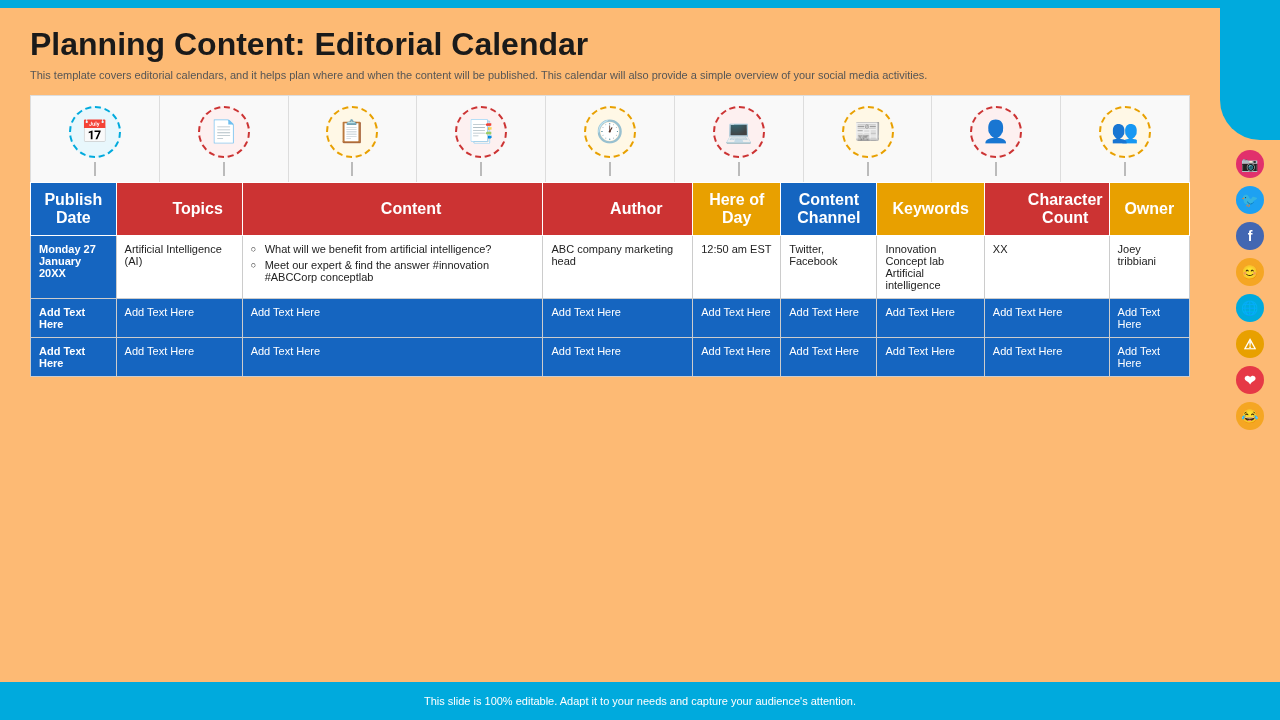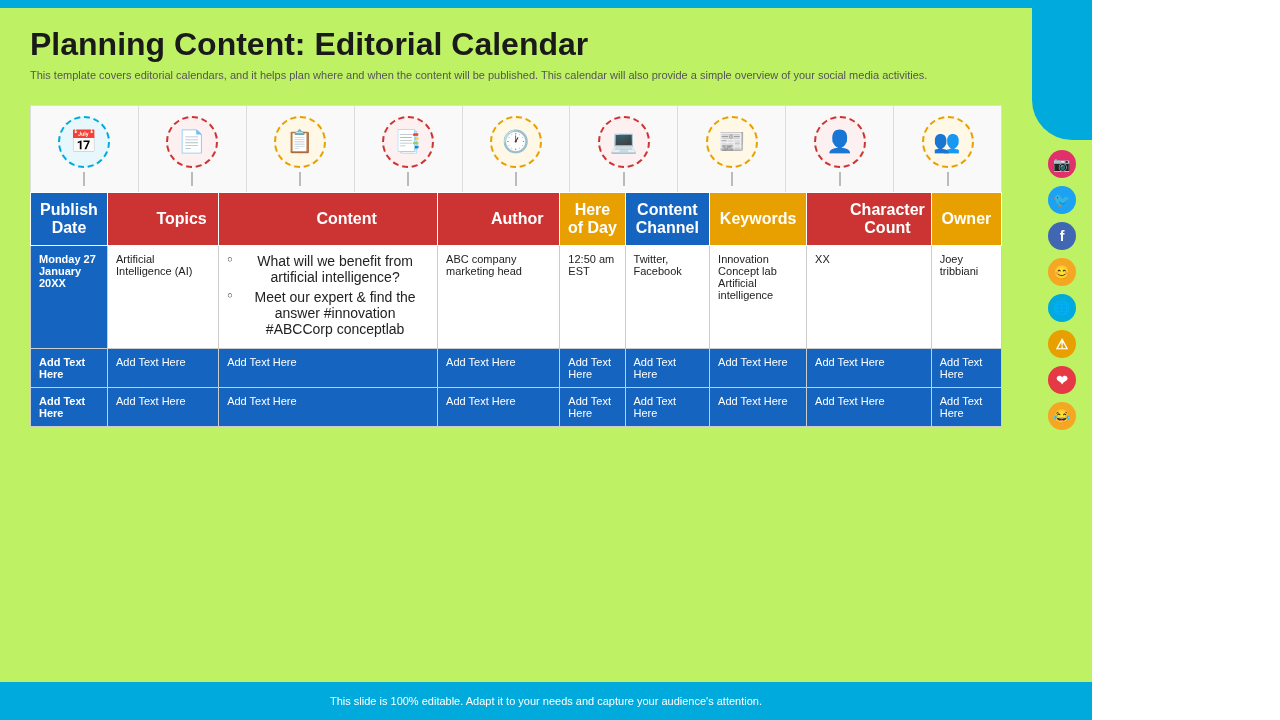--- a/index.html
+++ b/index.html
@@ -6,23 +6,23 @@
     body {
       font-family: 'Segoe UI', Arial, sans-serif;
       background: #fff;
       width: 1280px;
       height: 720px;
       overflow: hidden;
       position: relative;
     }
 
     .page-wrapper {
-      width: 1092px;
+      width: 1280px;
       height: 720px;
-      background: #bef264;
+      background: #fdba74;
       position: relative;
     }
 
     
     .top-accent {
       position: absolute;
       top: 0; left: 0; right: 0;
       height: 8px;
       background: #00aadd;
     }
@@ -48,21 +48,21 @@
     .page-title {
       font-size: 32px;
       font-weight: 700;
       color: #1a1a1a;
       margin-bottom: 6px;
     }
 
     .page-subtitle {
       font-size: 11px;
       color: #555;
-      margin-bottom: 24px;
+      margin-bottom: 14px;
       max-width: 950px;
     }
 
     
     .icons-row {
       display: flex;
       align-items: flex-end;
       margin-bottom: 0;
       border: 1px solid #ddd;
       border-bottom: none;
@@ -142,22 +142,21 @@
     }
 
     .content-list {
       list-style: none;
       padding: 0;
     }
     .content-list li {
       padding-left: 14px;
       position: relative;
       margin-bottom: 4px;
-      font-size: 14px;
-      text-align: center;
+      font-size: 11px;
     }
     .content-list li::before {
       content: '○';
       position: absolute;
       left: 0;
       font-size: 9px;
       top: 1px;
     }
 
     

